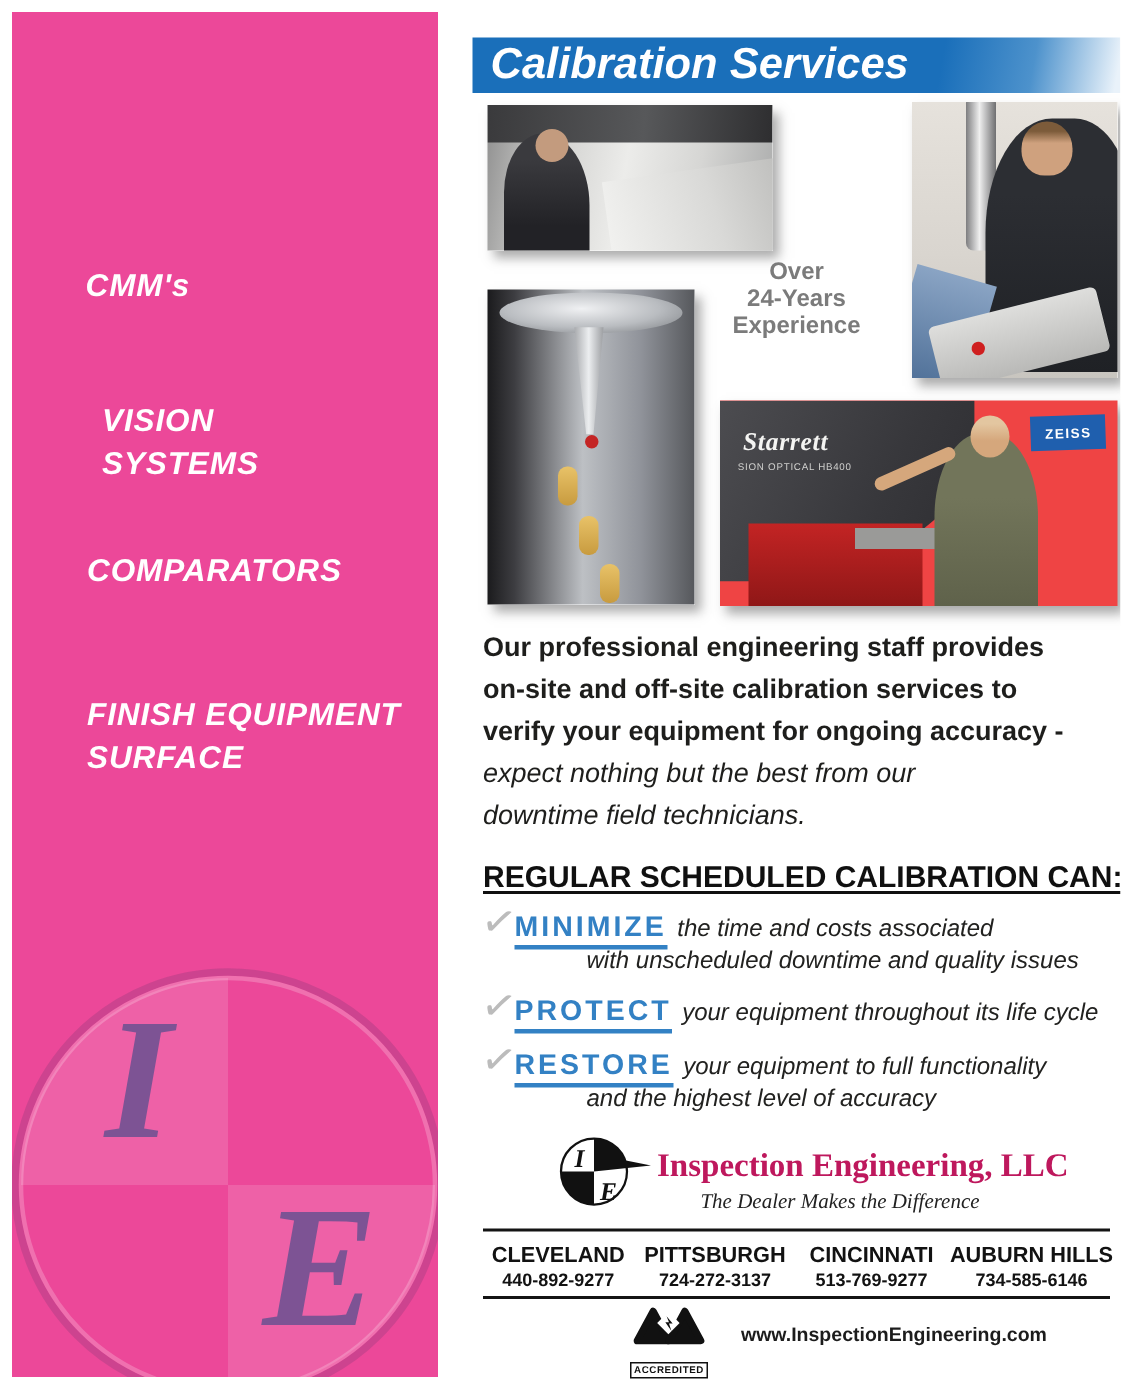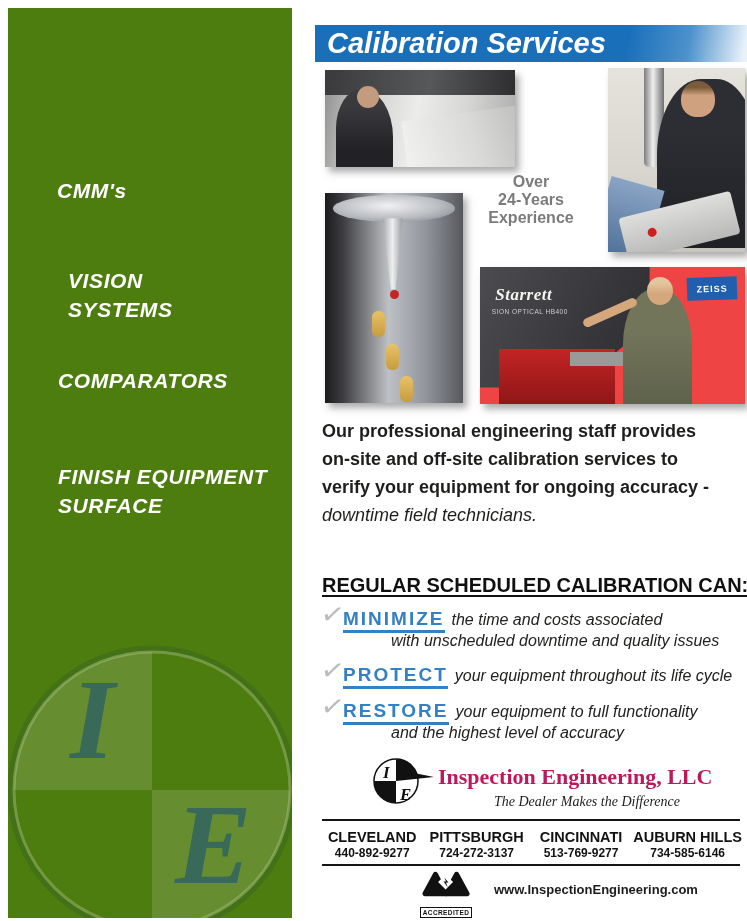--- a/index.html
+++ b/index.html
@@ -1,21 +1,21 @@
 <!DOCTYPE html>
 <html><head>
 <meta charset="utf-8">
 <style>
   html,body{margin:0;padding:0;background:#ffffff;}
   .page{position:relative;width:747px;height:921px;background:#ffffff;overflow:hidden;
         font-family:"Liberation Sans",sans-serif;}
 
   
   .sidebar{position:absolute;left:8px;top:8px;width:284px;height:910px;
-           background:#4d7c0f;overflow:hidden;}
+           background:#ec4899;overflow:hidden;}
   .side-item{position:absolute;color:#ffffff;font-style:italic;font-weight:bold;
              font-size:21px;line-height:29px;letter-spacing:.6px;white-space:nowrap;}
   .si-1{left:49px;top:168px;}
   .si-2{left:60px;top:258px;}
   .si-3{left:50px;top:358px;}
   .si-4{left:50px;top:454px;}
   .watermark{position:absolute;left:-8px;top:632px;}
 
   
   .banner{position:absolute;left:315px;top:25px;width:432px;height:37px;
@@ -98,21 +98,21 @@
   .kw{color:#3381c4;font-weight:bold;font-size:19px;letter-spacing:2px;
        border-bottom:3px solid #3381c4;padding-bottom:1px;margin-right:7px;}
   .bt{font-style:italic;font-size:16px;color:#222220;}
   .bline{white-space:nowrap;line-height:22px;}
   .bline2{white-space:nowrap;line-height:20px;font-style:italic;font-size:16px;color:#222220;margin-left:48px;}
 
   
   .company-logo{position:absolute;left:372px;top:756px;}
   .company-name{position:absolute;left:438px;top:764px;font-family:"Liberation Serif",serif;
        font-weight:bold;font-size:22px;color:#be185d;white-space:nowrap;}
-  .company-tagline{position:absolute;left:440px;top:794px;width:240px;text-align:right;
+  .company-tagline{position:absolute;left:440px;top:794px;width:240px;text-align:center;
        font-family:"Liberation Serif",serif;font-style:italic;font-size:14px;color:#222222;
        white-space:nowrap;}
   .rule{position:absolute;left:322px;width:418px;height:2px;background:#141414;}
   .rule1{top:819px;} .rule2{top:864px;}
   .locations{position:absolute;left:320px;top:829px;width:422px;display:flex;}
   .loc{flex:1 1 0;text-align:center;font-weight:bold;color:#121212;}
   .loc .city{font-size:14.5px;line-height:16px;white-space:nowrap;}
   .loc .phone{font-size:12px;line-height:16px;white-space:nowrap;}
 
   
@@ -198,20 +198,21 @@
   <div class="experience">
     <div>Over</div>
     <div>24-Years</div>
     <div>Experience</div>
   </div>
 
   <div class="intro">
     <div class="b">Our professional engineering staff provides</div>
     <div class="b">on-site and off-site calibration services to</div>
     <div class="b">verify your equipment for ongoing accuracy -</div>
+    <div class="i">expect nothing but the best from our</div>
     <div class="i">downtime field technicians.</div>
   </div>
 
   <div class="cal-heading">REGULAR SCHEDULED CALIBRATION CAN:</div>
 
   <div class="bullets">
     <div class="bullet">
       <span class="check">✓</span>
       <div class="bline">
         <span class="kw">MINIMIZE</span><span class="bt">the time and costs associated</span>

